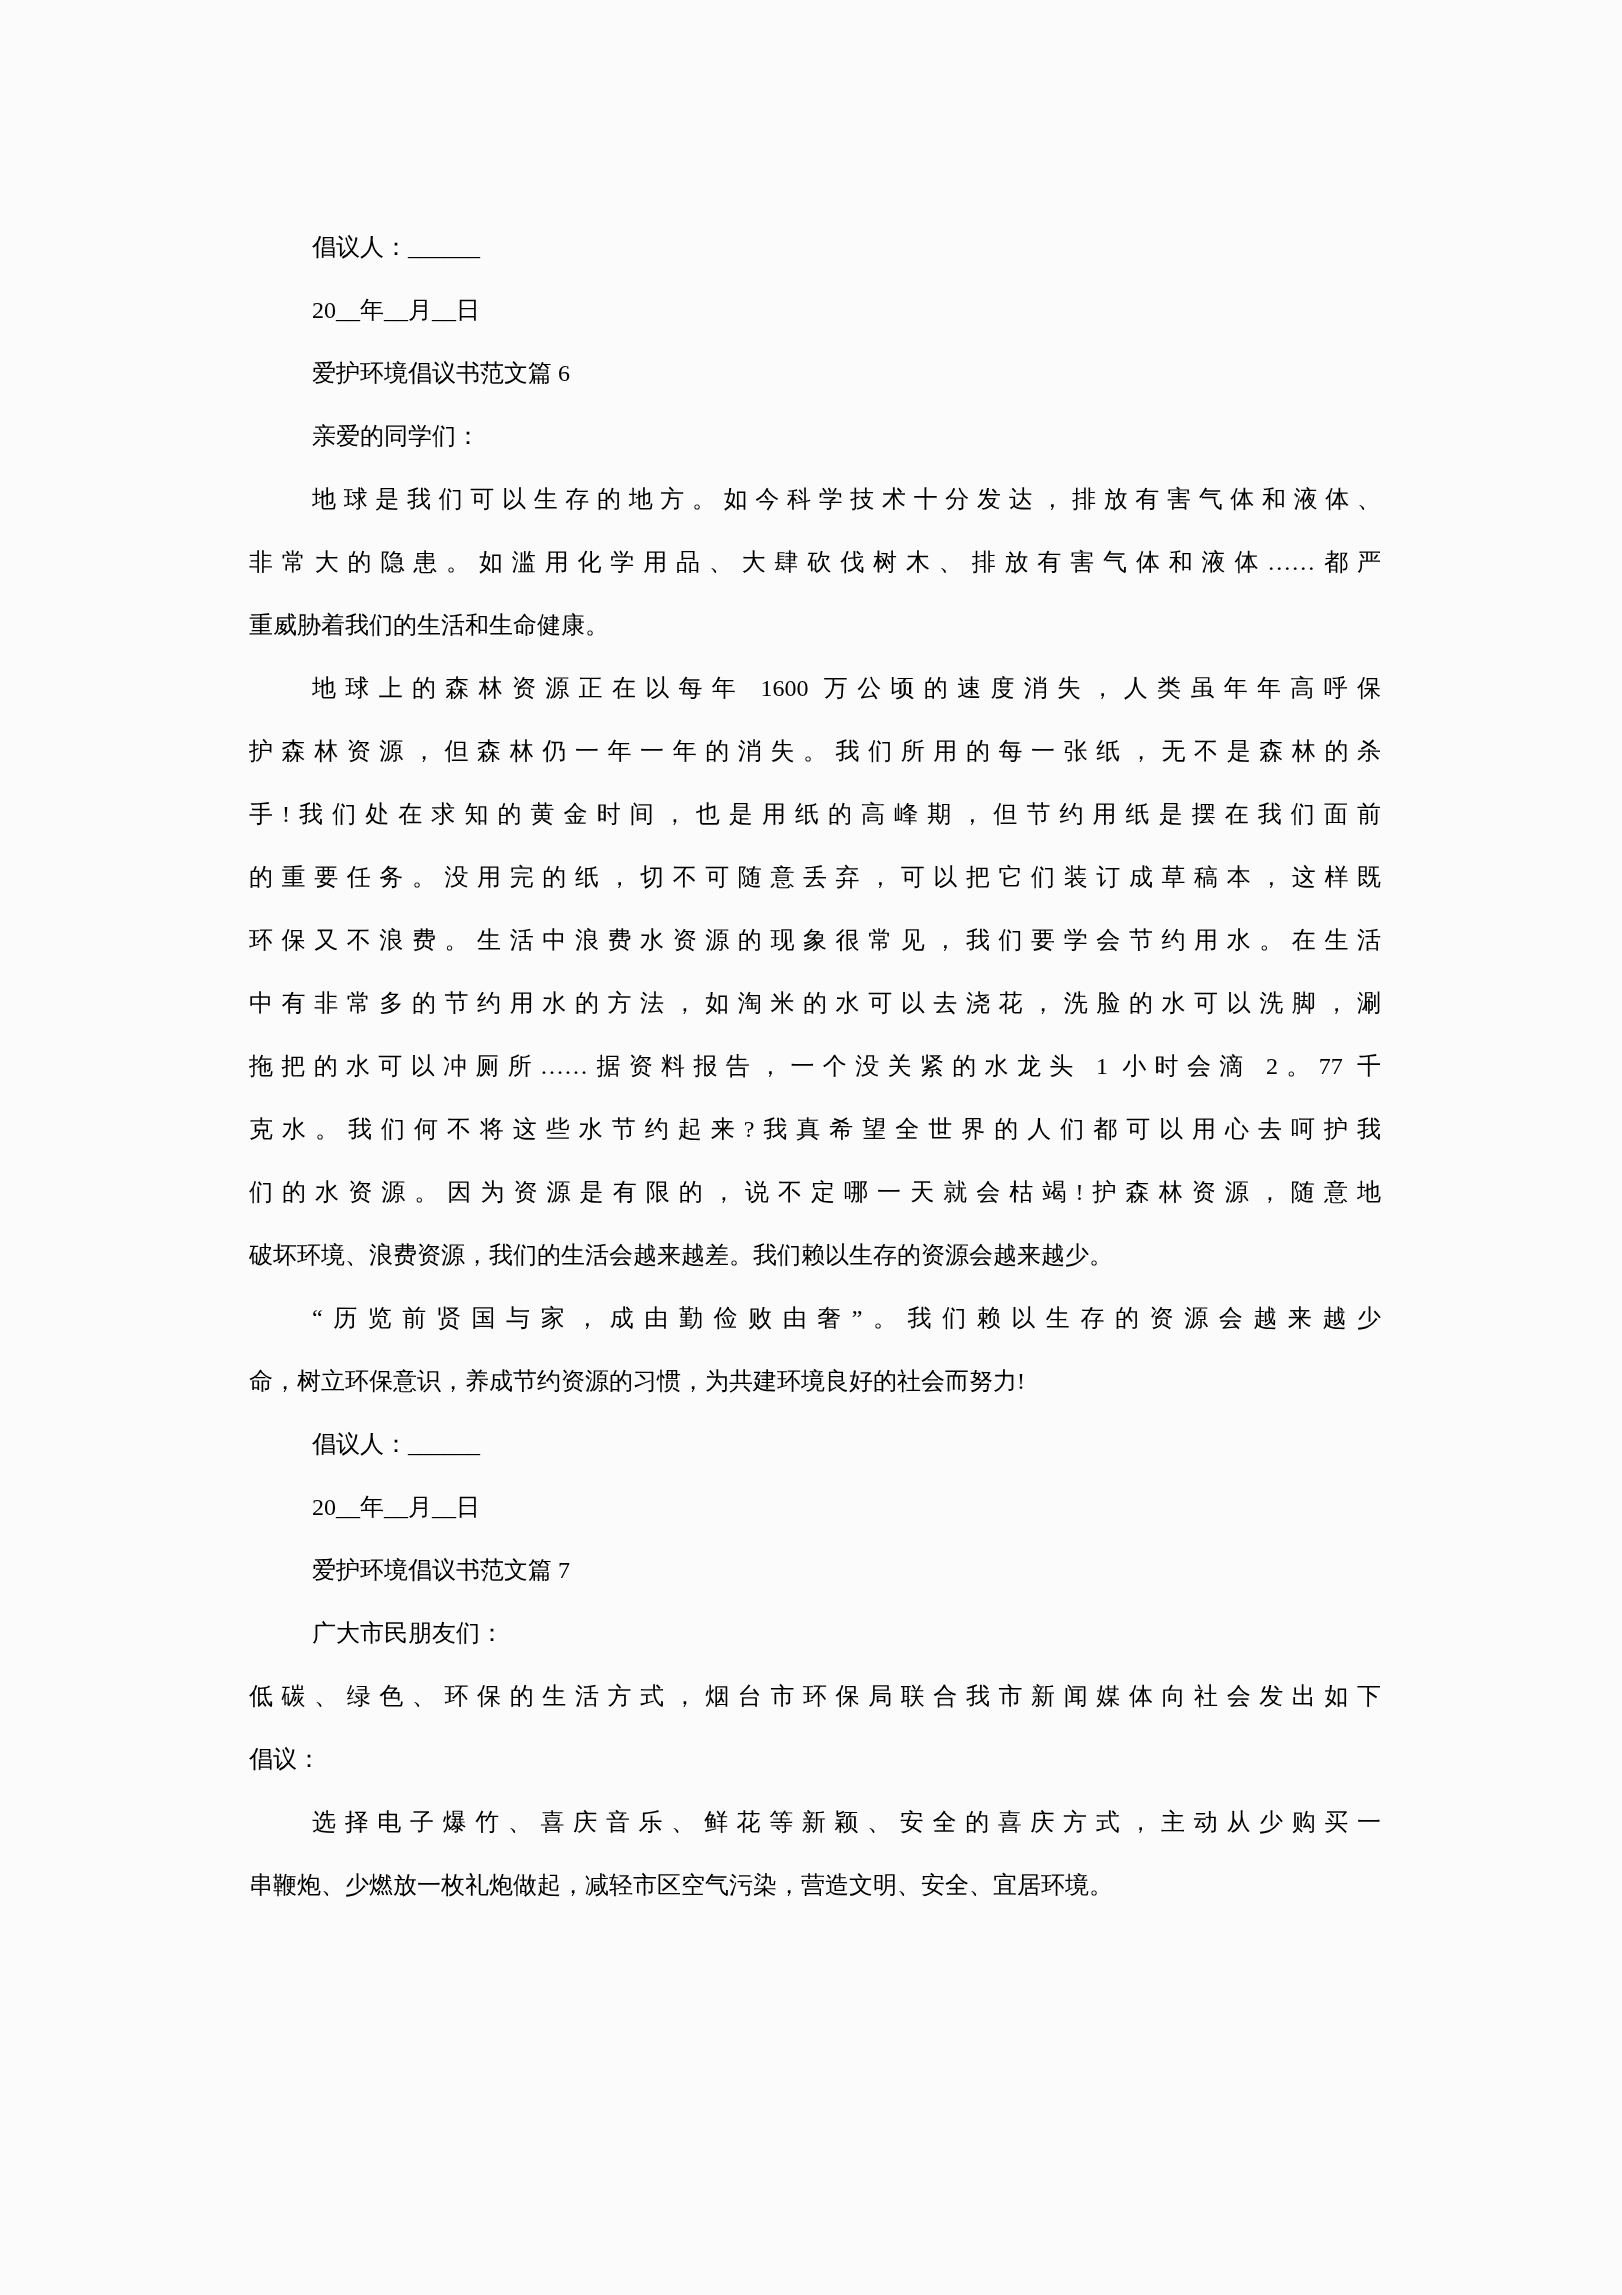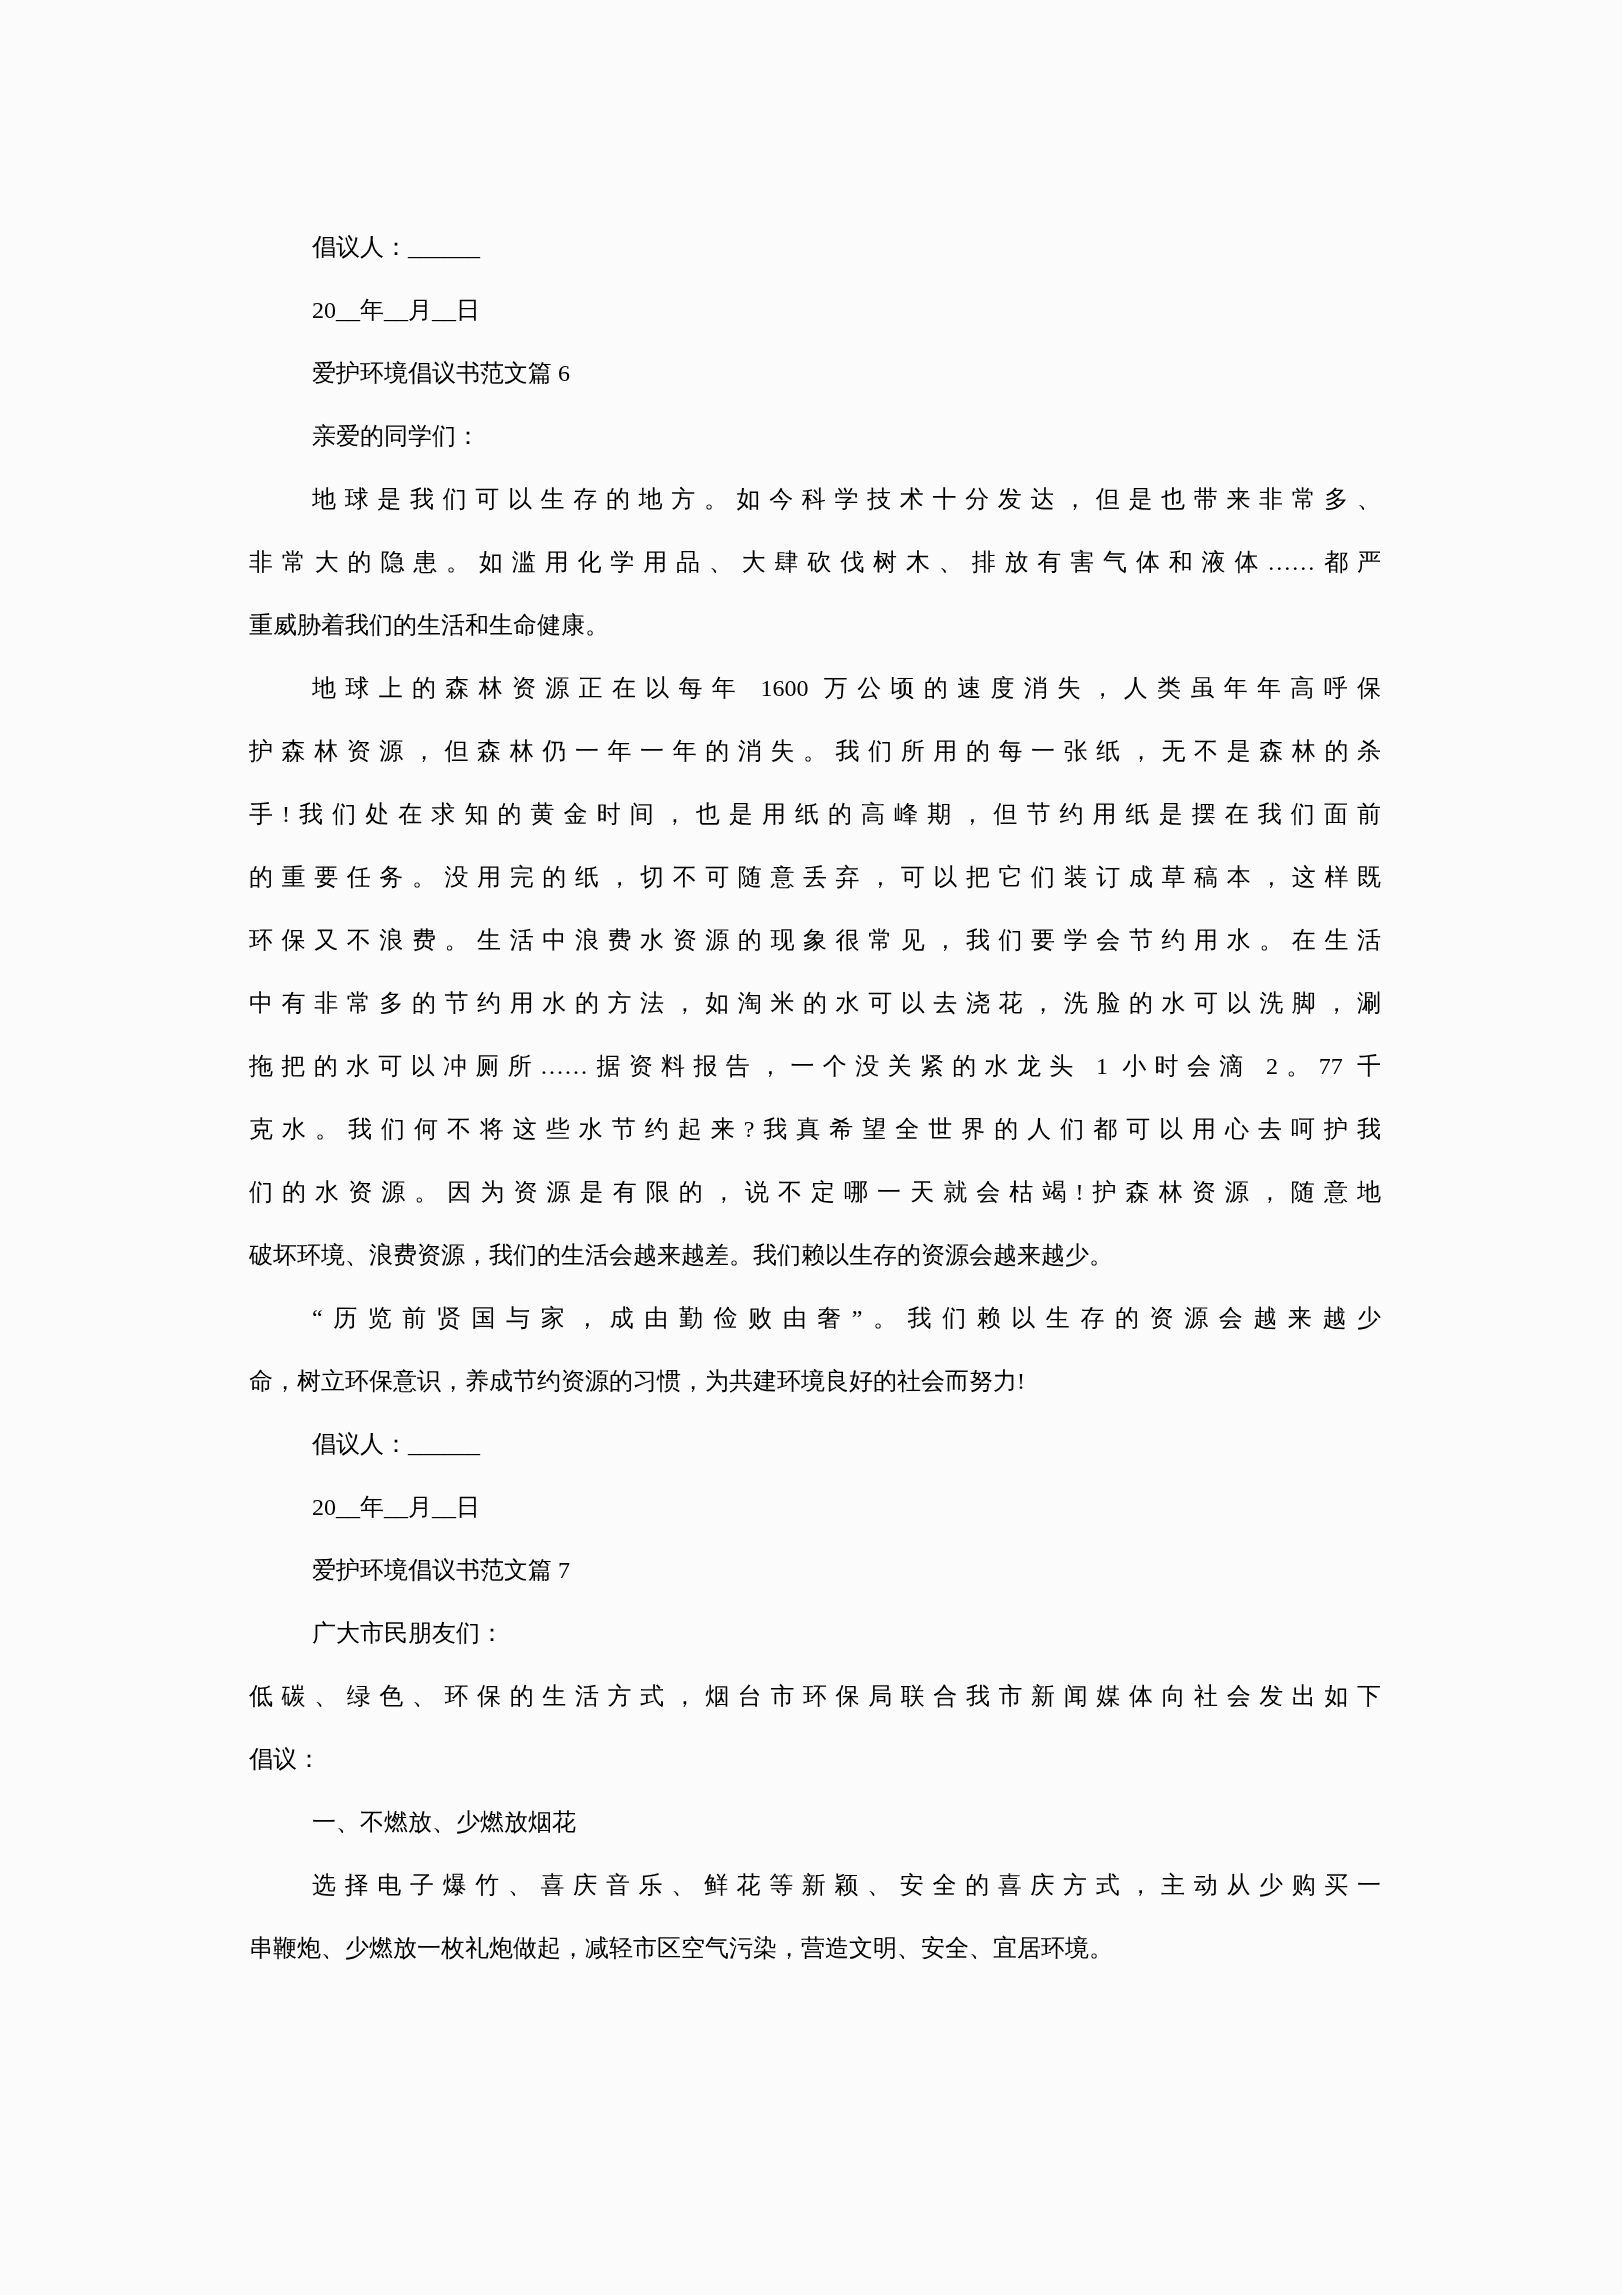--- a/index.html
+++ b/index.html
@@ -43,39 +43,38 @@
 </style>
 </head>
 <body>
 
 <div class="page">
   <div class="content" style="background: rgb(251, 251, 251);">
       <div class="line indent">倡议人：______</div>
       <div class="line indent">20__年__月__日</div>
       <div class="line indent">爱护环境倡议书范文篇 6</div>
       <div class="line indent">亲爱的同学们：</div>
-      <div class="line indent justify">地球是我们可以生存的地方。如今科学技术十分发达，但是也带来非常多、</div>
+      <div class="line indent justify">地球是我们可以生存的地方。如今科学技术十分发达，排放有害气体和液体、</div>
       <div class="line justify">非常大的隐患。如滥用化学用品、大肆砍伐树木、排放有害气体和液体……都严</div>
       <div class="line">重威胁着我们的生活和生命健康。</div>
       <div class="line indent justify">地球上的森林资源正在以每年 1600 万公顷的速度消失，人类虽年年高呼保</div>
       <div class="line justify">护森林资源，但森林仍一年一年的消失。我们所用的每一张纸，无不是森林的杀</div>
       <div class="line justify">手!我们处在求知的黄金时间，也是用纸的高峰期，但节约用纸是摆在我们面前</div>
       <div class="line justify">的重要任务。没用完的纸，切不可随意丢弃，可以把它们装订成草稿本，这样既</div>
       <div class="line justify">环保又不浪费。生活中浪费水资源的现象很常见，我们要学会节约用水。在生活</div>
       <div class="line justify">中有非常多的节约用水的方法，如淘米的水可以去浇花，洗脸的水可以洗脚，涮</div>
       <div class="line justify">拖把的水可以冲厕所……据资料报告，一个没关紧的水龙头 1 小时会滴 2。77 千</div>
       <div class="line justify">克水。我们何不将这些水节约起来?我真希望全世界的人们都可以用心去呵护我</div>
       <div class="line justify">们的水资源。因为资源是有限的，说不定哪一天就会枯竭!护森林资源，随意地</div>
       <div class="line">破坏环境、浪费资源，我们的生活会越来越差。我们赖以生存的资源会越来越少。</div>
       <div class="line indent justify">“历览前贤国与家，成由勤俭败由奢”。我们赖以生存的资源会越来越少</div>
       <div class="line">命，树立环保意识，养成节约资源的习惯，为共建环境良好的社会而努力!</div>
       <div class="line indent">倡议人：______</div>
       <div class="line indent">20__年__月__日</div>
       <div class="line indent">爱护环境倡议书范文篇 7</div>
       <div class="line indent">广大市民朋友们：</div>
       <div class="line justify">低碳、绿色、环保的生活方式，烟台市环保局联合我市新闻媒体向社会发出如下</div>
       <div class="line">倡议：</div>
-      <div class="line indent">一、不燃放、少燃放烟花</div>
       <div class="line indent justify">选择电子爆竹、喜庆音乐、鲜花等新颖、安全的喜庆方式，主动从少购买一</div>
       <div class="line">串鞭炮、少燃放一枚礼炮做起，减轻市区空气污染，营造文明、安全、宜居环境。</div>
     </div>
 </div>
 
 
 </body></html>

